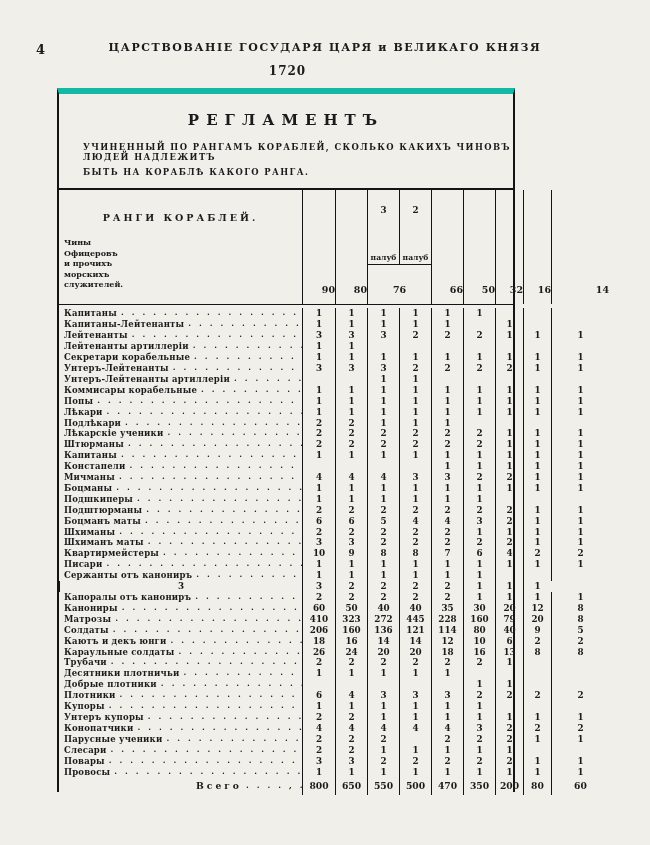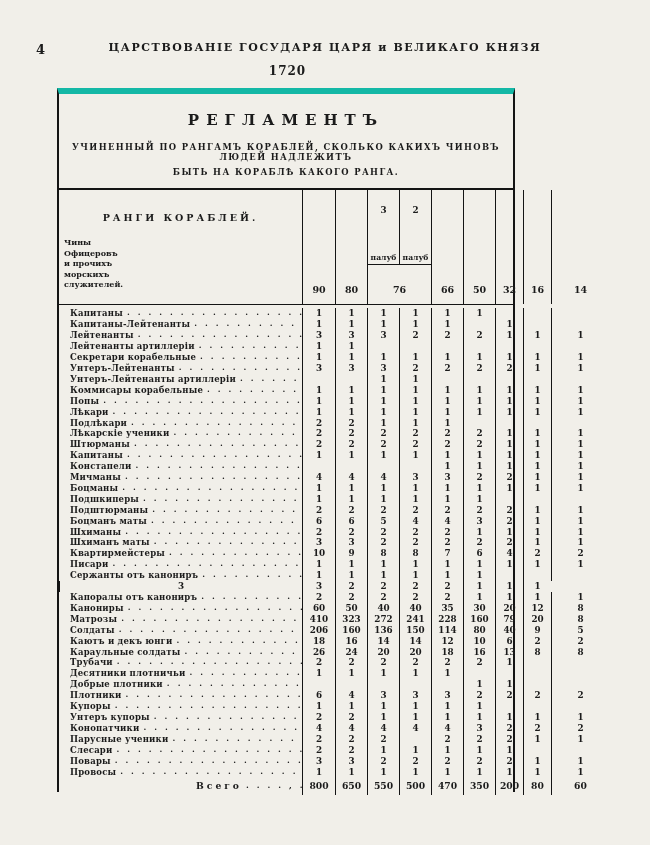--- a/index.html
+++ b/index.html
@@ -24,54 +24,54 @@
   
   .frame{
     position:absolute;left:57px;top:88px;width:458px;height:704px;
     border-top:6px solid #14b8a6;
     border-left:2.5px solid #141414;
     border-right:2.5px solid #141414;
     box-sizing:border-box;
     background:transparent;
   }
   .reg-title{margin-top:17px;text-align:center;font-size:15px;font-weight:bold;letter-spacing:7px;}
-  .reg-sub{margin-top:13px;text-align:center;font-size:8.4px;font-weight:bold;letter-spacing:1.4px;}
+  .reg-sub{margin-top:13px;text-align:left;font-size:8.4px;font-weight:bold;letter-spacing:1.4px;margin-left:24px;}
   .reg-sub.second{margin-top:5px;}
   .top-rule{margin-top:11px;border-top:2.2px solid #141414;}
 
   
   .grid{
     display:grid;
     grid-template-columns:243px 33px 32px 32px 32px 32px 32px 28px 28px 58px;
   }
 
   
   .thead{height:114px;border-bottom:1.6px solid #141414;}
   .stub{position:relative;}
   .ranks-heading{position:absolute;top:22px;left:0;width:100%;text-align:center;
     font-size:9.5px;font-weight:bold;letter-spacing:3px;}
   .stub-lines{position:absolute;left:5px;top:47px;font-size:8px;font-weight:bold;line-height:10.6px;}
   .hcell{border-left:1.6px solid #141414;display:flex;flex-direction:column;
-    align-items:center;justify-content:flex-end;padding-bottom:9px;
+    align-items:flex-end;justify-content:flex-end;padding-bottom:9px;
     font-size:9.5px;font-weight:bold;box-sizing:border-box;}
   .g76{border-left:1.6px solid #141414;display:flex;flex-direction:column;box-sizing:border-box;grid-column:span 2;}
   .g76-top{height:74px;display:flex;}
   .g76-half{flex:1;display:flex;flex-direction:column;align-items:center;box-sizing:border-box;}
   .g76-half.right{border-left:1.2px solid #141414;}
   .deck-num{padding-top:15px;font-size:8.8px;font-weight:bold;}
   .palub{margin-top:auto;padding-bottom:2px;font-size:7.6px;font-weight:bold;}
   .g76-rule{border-top:1.8px solid #141414;}
   .g76-num{flex:1;display:flex;align-items:flex-end;justify-content:center;
     padding-bottom:9px;font-size:9.5px;font-weight:bold;}
 
   
   .tbody{padding-top:3px;}
   .trow{height:10.92px;align-items:stretch;}
   .rname-cell{display:flex;align-items:center;overflow:hidden;
-    padding-left:11px;box-sizing:border-box;}
+    padding-left:5px;box-sizing:border-box;}
   .rname{font-size:8.5px;font-weight:bold;letter-spacing:0.2px;white-space:nowrap;}
   .dots{flex:1 1 auto;overflow:hidden;white-space:nowrap;font-size:8px;
     font-weight:bold;letter-spacing:2.6px;padding-left:4px;transform:translateY(-1px);}
   .dots::after{content:". . . . . . . . . . . . . . . . . . . . . . . . . . . . . . . . . . . . . . . . . . . .";}
   .val{border-left:1.6px solid #141414;display:flex;align-items:center;justify-content:center;
     font-size:8.8px;font-weight:bold;box-sizing:border-box;}
   .val.sub{border-left-width:1.2px;}
 
   
   .trow.total{height:18px;}
@@ -592,37 +592,37 @@
   </div>
 
   <div class="trow grid">
     <div class="rname-cell">
       <span class="rname">Матрозы</span>
       <span class="dots"></span>
     </div>
     <div class="val">410</div>
     <div class="val">323</div>
     <div class="val">272</div>
-    <div class="val sub">241</div>
+    <div class="val sub">445</div>
     <div class="val">228</div>
     <div class="val">160</div>
     <div class="val">79</div>
     <div class="val">20</div>
     <div class="val">8</div>
   </div>
 
   <div class="trow grid">
     <div class="rname-cell">
       <span class="rname">Солдаты</span>
       <span class="dots"></span>
     </div>
     <div class="val">206</div>
     <div class="val">160</div>
     <div class="val">136</div>
-    <div class="val sub">150</div>
+    <div class="val sub">121</div>
     <div class="val">114</div>
     <div class="val">80</div>
     <div class="val">40</div>
     <div class="val">9</div>
     <div class="val">5</div>
   </div>
 
   <div class="trow grid">
     <div class="rname-cell">
       <span class="rname">Каютъ и декъ юнги</span>

